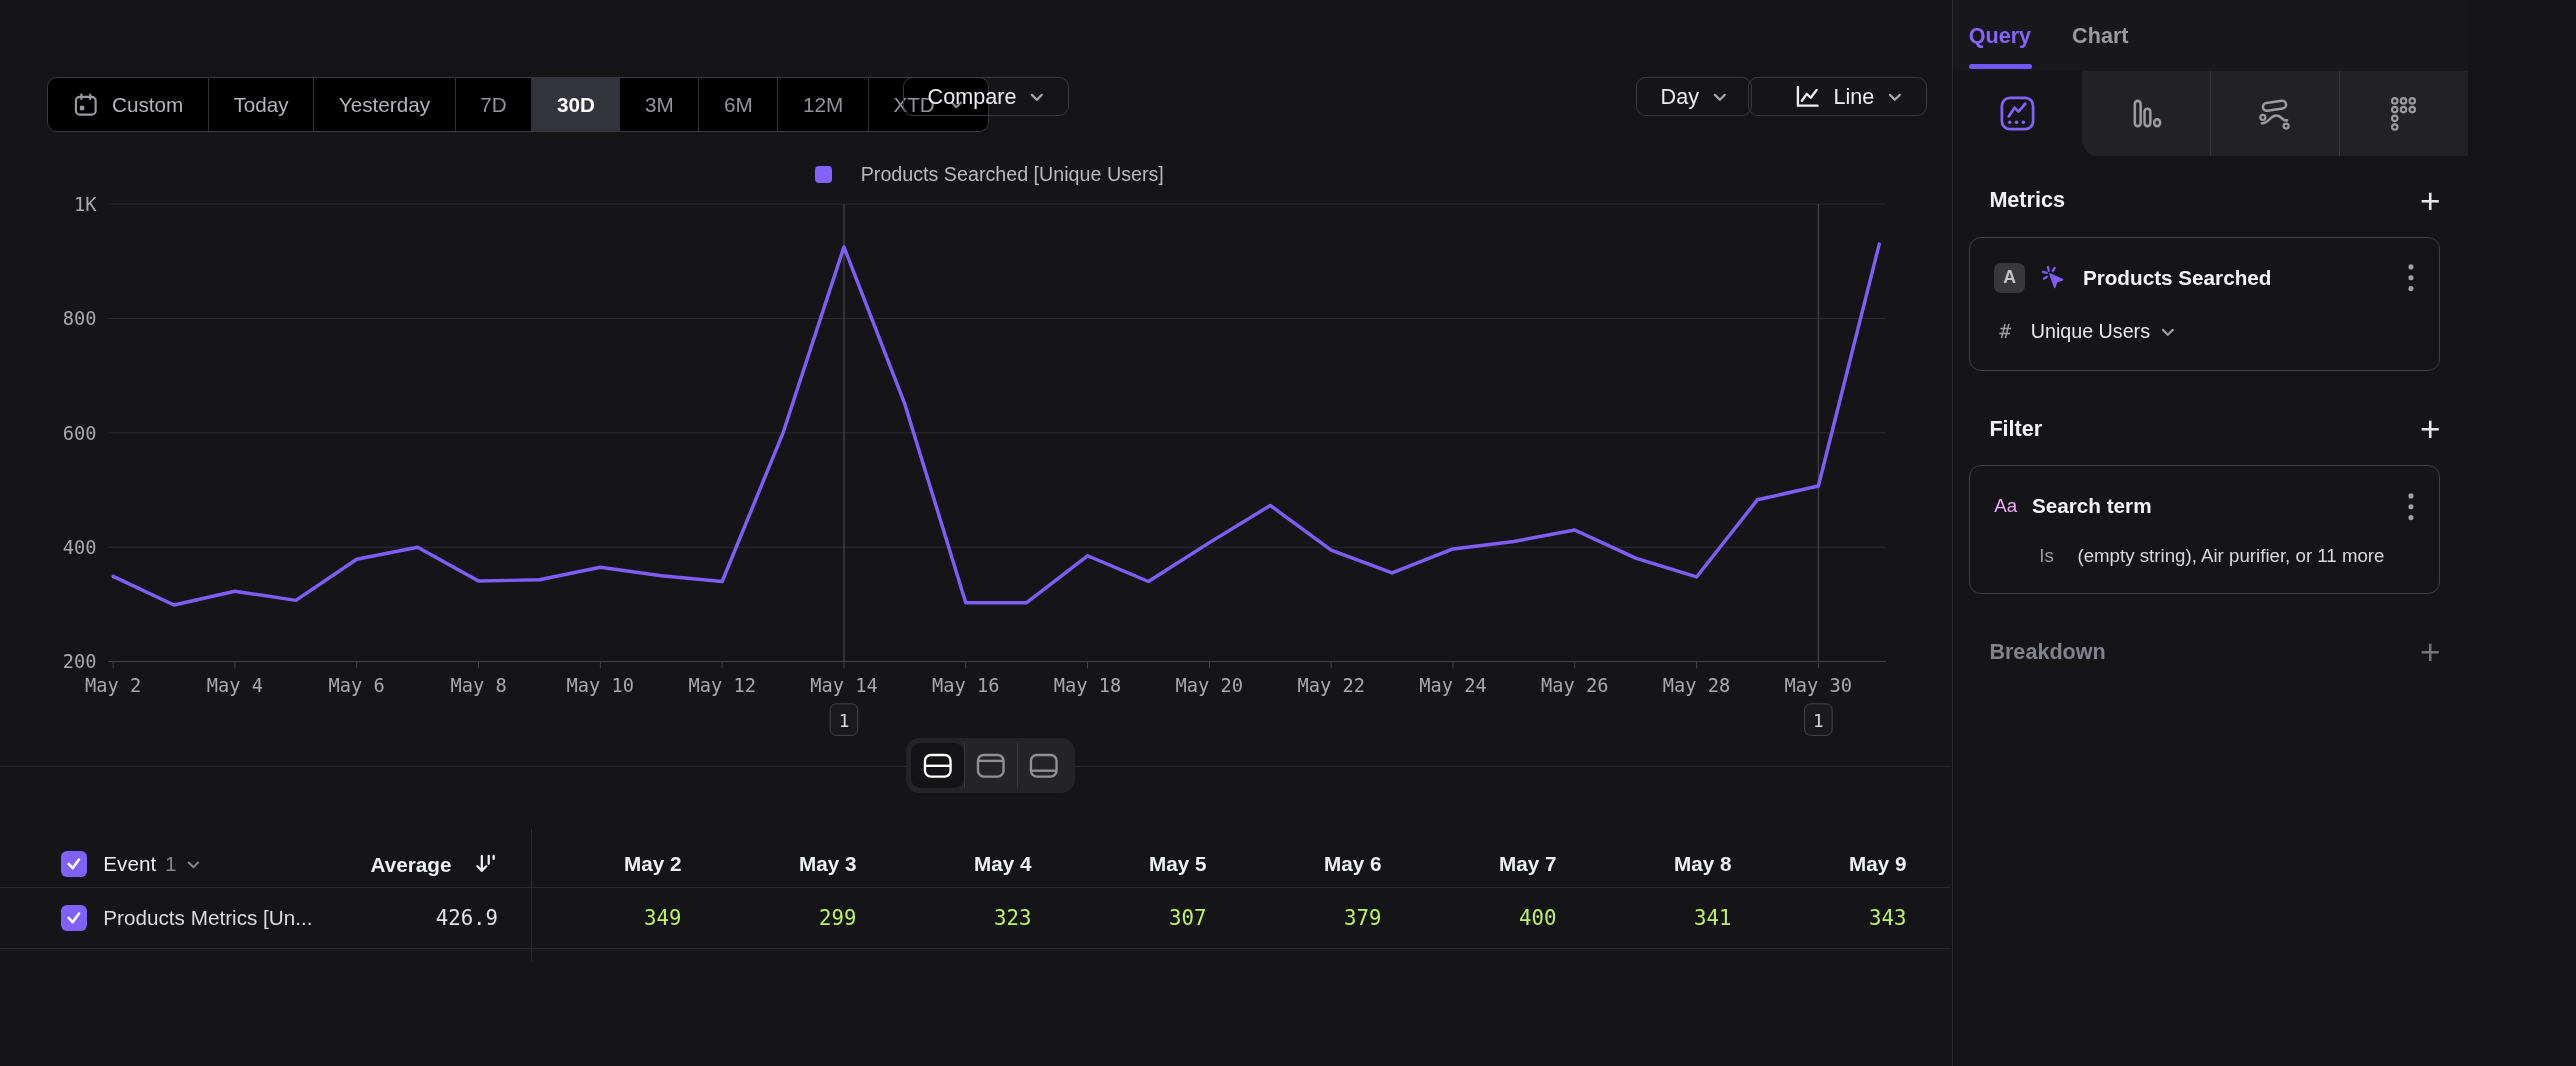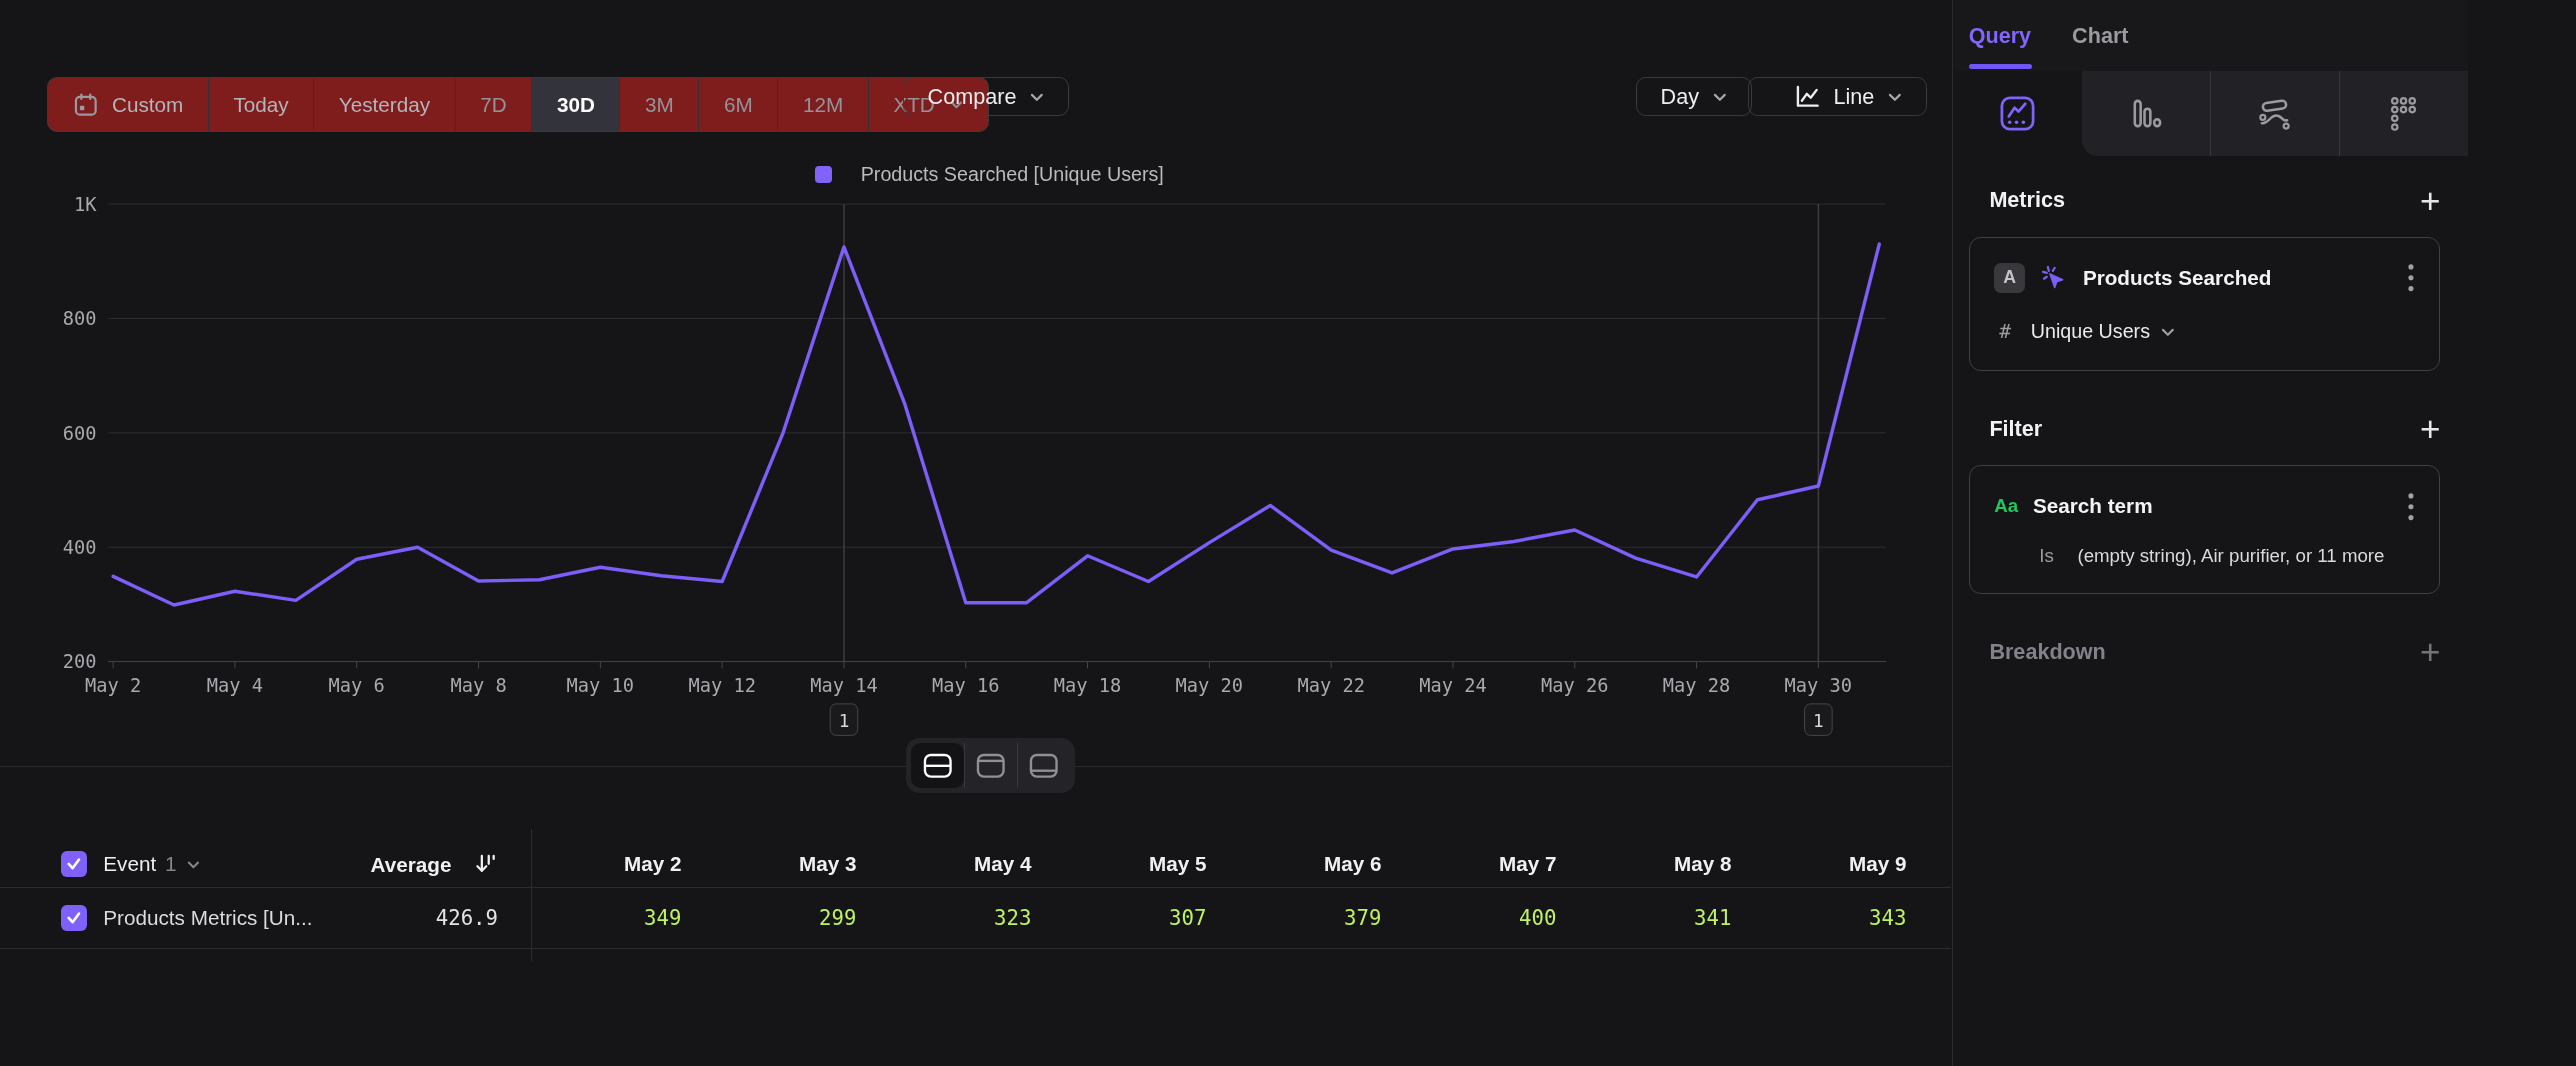--- a/index.html
+++ b/index.html
@@ -6,21 +6,21 @@
   html,body { background:#0f0f10; }
   body { width:2576px; height:1067px; position:relative; overflow:hidden;
          font-family:"Liberation Sans", sans-serif; }
   .app { position:absolute; inset:0; background:#151517; }
 
   
   .main { position:absolute; left:0; top:0; width:1951px; height:1067px; }
 
   .seg-group { position:absolute; left:47px; top:77px; height:55px; display:flex;
                align-items:stretch; border:1px solid #3a3a3e; border-radius:9.8px;
-               background:#7f1d1d; overflow:hidden; }
+               background:#000000; overflow:hidden; }
   .seg { display:flex; align-items:center; gap:13.8px; padding:0 24.6px; font-size:20.7px;
          color:#b4b4ba; border-right:1px solid #323236; cursor:pointer; white-space:nowrap; }
   .seg:last-child { border-right:none; }
   .seg.dim { color:#93939a; }
   .seg.active { background:#33333b; color:#ffffff; font-weight:700; }
 
   .btn { position:absolute; top:77px; height:39px; display:flex; align-items:center;
          gap:12.8px; padding:0 23.6px; border:1px solid #3a3a3e; border-radius:9.8px;
          background:transparent; color:#ededf1; font-size:21.6px; font-weight:500;
          font-family:inherit; cursor:pointer; }
@@ -83,21 +83,21 @@
           margin-bottom:43px; }
   .card-row1 { display:flex; align-items:center; }
   .letter-badge { width:30.5px; height:30.5px; border-radius:6.9px; background:#38383d; color:#c3c3ca;
                   font-size:17.7px; font-weight:600; display:flex; align-items:center;
                   justify-content:center; }
   .card-title { font-size:20.7px; font-weight:600; color:#f3f3f6; margin-left:14.8px; }
   .dots { margin-left:auto; color:#a0a0a6; cursor:pointer; display:flex; }
   .card-row2 { display:flex; align-items:center; margin-top:26.6px; padding-left:4.9px; }
   .hash { color:#9b9ba2; font-size:19.7px; font-family:"DejaVu Sans Mono", monospace; }
   .agg { color:#e9e9ee; font-size:19.7px; font-weight:500; margin:0 9.8px 0 19.7px; }
-  .aa-badge { color:#22c55e; font-size:18.7px; font-weight:700; }
+  .aa-badge { color:#f0abfc; font-size:18.7px; font-weight:400; }
   .filter-row2 { display:flex; align-items:center; margin-top:22.6px; padding-left:45px; }
   .op { color:#9b9ba2; font-size:18.7px; }
   .fval { color:#d9d9de; font-size:18.7px; margin-left:23.6px; }
   .chev { display:flex; }
   svg { display:block; }
   #chart-svg { position:absolute; left:0; top:138px; }
 </style>
 </head>
 <body>
 

